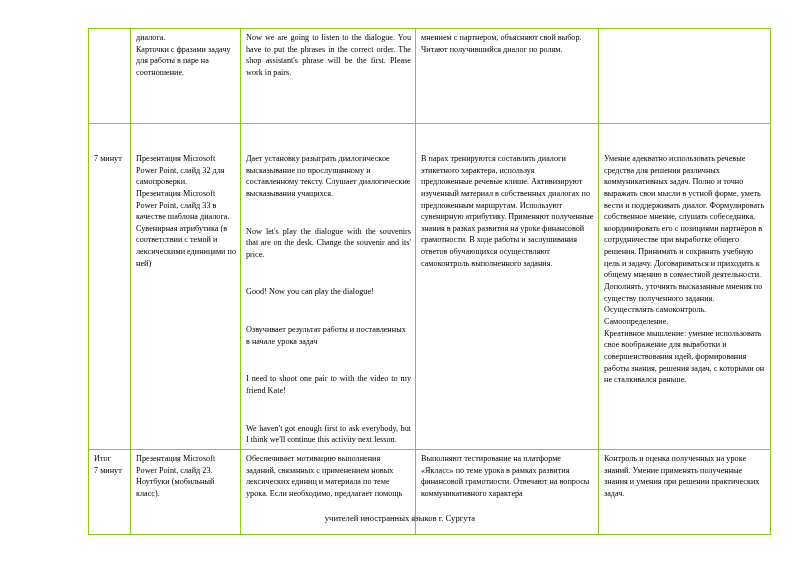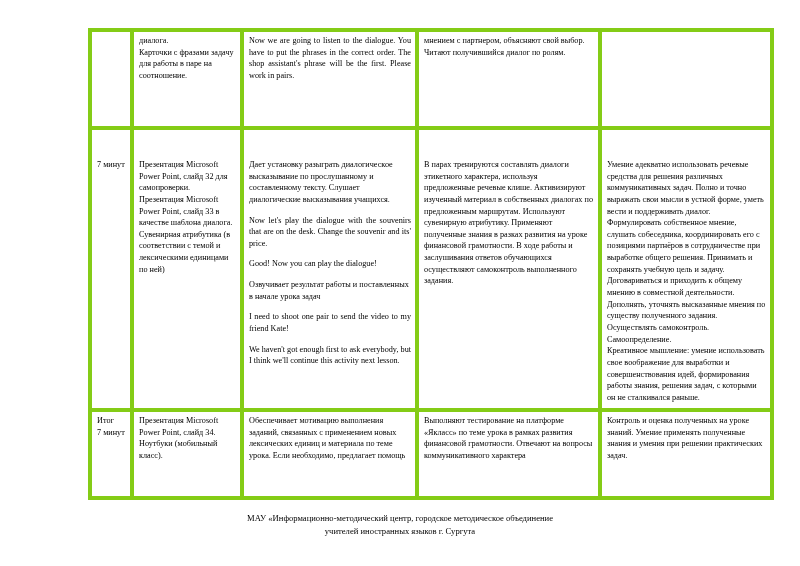--- a/index.html
+++ b/index.html
@@ -27,38 +27,38 @@
   table.lesson-table {
     position: absolute;
     left: 88px;
     top: 28px;
     width: 682px;
     border-collapse: collapse;
     table-layout: fixed;
   }
 
   table.lesson-table td {
-    border: 4px solid #84cc16;
+    border: 1px solid #84cc16;
     vertical-align: top;
     padding: 3px 4px 3px 5px;
     font-size: 8.2px;
     line-height: 1.42;
   }
 
   col.c-time   { width: 42px; }
   col.c-equip  { width: 110px; }
   col.c-teach  { width: 175px; }
   col.c-stud   { width: 183px; }
   col.c-uud    { width: 172px; }
 
   .cell-stack > p {
     margin: 0;
   }
   .cell-stack > p.gap-before {
-    margin-top: 9px;
+    margin-top: 26px;
   }
   .cell-stack > p.gap-large {
     margin-top: 26px;
   }
 
   .en {
     text-align: justify;
   }
   .ru {
     font-style: normal;
@@ -140,21 +140,21 @@
             <p class="ru">Презентация Microsoft Power Point, слайд 33 в качестве шаблона диалога.</p>
             <p class="ru">Сувенирная атрибутика (в соответствии с темой и лексическими единицами по ней)</p>
           </div>
         </td>
         <td>
           <div class="cell-stack">
             <p class="ru gap-large">Дает установку разыграть диалогическое высказывание по прослушанному и составленному тексту. Слушает диалогические высказывания учащихся.</p>
             <p class="en gap-before">Now let's play the dialogue with the souvenirs that are on the desk. Change the souvenir and its' price.</p>
             <p class="en gap-before">Good! Now you can play the dialogue!</p>
             <p class="ru gap-before">Озвучивает результат работы и поставленных в начале урока задач</p>
-            <p class="en gap-before">I need to shoot one pair to send the video to my friend Kate!</p>
+            <p class="en gap-before">I need to shoot one pair to with the video to my friend Kate!</p>
             <p class="en gap-before">We haven't got enough first to ask everybody, but I think we'll continue this activity next lesson.</p>
           </div>
         </td>
         <td>
           <div class="cell-stack">
             <p class="ru gap-large">В парах тренируются составлять диалоги этикетного характера, используя</p>
             <p class="ru">предложенные речевые клише. Активизируют изученный материал в собственных диалогах по предложенным маршрутам. Используют сувенирную атрибутику. Применяют полученные знания в разках развития на уроке финансовой грамотности. В ходе работы и заслушивания ответов обучающихся осуществляют самоконтроль выполненного задания.</p>
           </div>
         </td>
         <td>
@@ -167,21 +167,21 @@
 
       <tr class="row-итог">
         <td>
           <div class="cell-stack">
             <p class="ru bold">Итог</p>
             <p class="ru">7 минут</p>
           </div>
         </td>
         <td>
           <div class="cell-stack">
-            <p class="ru">Презентация Microsoft Power Point, слайд 34. Ноутбуки (мобильный класс).</p>
+            <p class="ru">Презентация Microsoft Power Point, слайд 23. Ноутбуки (мобильный класс).</p>
           </div>
         </td>
         <td>
           <div class="cell-stack">
             <p class="ru">Обеспечивает мотивацию выполнения заданий, связанных с применением новых лексических единиц и материала по теме урока. Если необходимо, предлагает помощь</p>
           </div>
         </td>
         <td>
           <div class="cell-stack">
             <p class="ru">Выполняют тестирование на платформе «Якласс» по теме урока в рамках развития финансовой грамотности. Отвечают на вопросы коммуникативного характера</p>
@@ -191,17 +191,16 @@
           <div class="cell-stack">
             <p class="ru">Контроль и оценка полученных на уроке знаний. Умение применять полученные знания и умения при решении практических задач.</p>
           </div>
         </td>
       </tr>
 
     </tbody>
   </table>
 
   <div class="footer">
-    <p>МАУ «Информационно-методический центр, городское методическое объединение</p>
     <p>учителей иностранных языков г. Сургута</p>
   </div>
 
 </div>
 
 </body></html>

